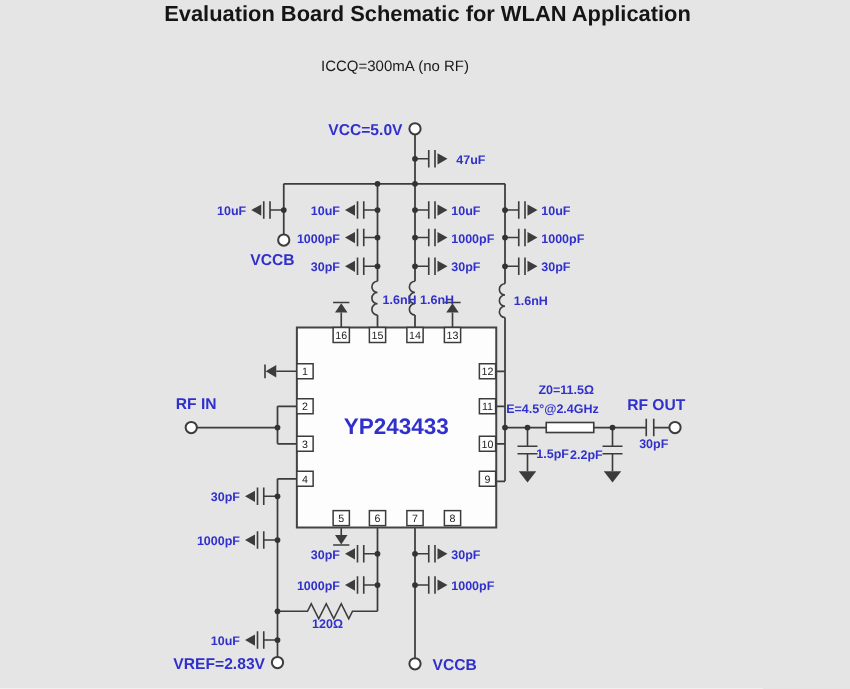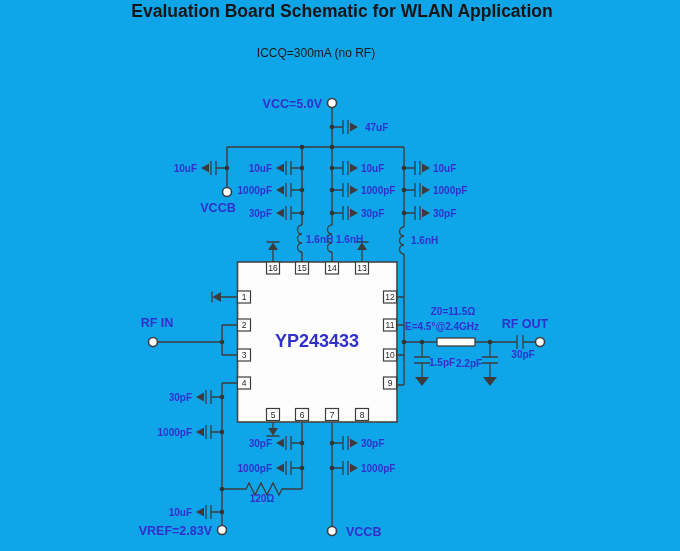--- a/index.html
+++ b/index.html
@@ -1,16 +1,16 @@
 <!DOCTYPE html>
 <html><head>
 <meta charset="utf-8">
 <style>
   html,body { margin:0; padding:0; background:#ffffff; }
-  #page { position:relative; width:680px; height:551px; background:#0ea5e9; overflow:hidden;
+  #page { position:relative; width:680px; height:551px; background:#e5e5e5; overflow:hidden;
           font-family:"Liberation Sans", sans-serif; }
   svg { position:absolute; left:0; top:0; }
   .title    { font:bold 17.5px "Liberation Sans", sans-serif; fill:#151515; }
   .subtitle { font:12px "Liberation Sans", sans-serif; fill:#1a1a1a; }
   .wire   { stroke:#3c3c3c; stroke-width:1.4; fill:none; }
   .thin   { stroke:#3c3c3c; stroke-width:1.3; fill:none; }
   .sym    { fill:#3c3c3c; stroke:none; }
   .dot    { fill:#333333; stroke:none; }
   .term   { fill:#ffffff; stroke:#3c3c3c; stroke-width:1.6; }
   .box    { fill:#ffffff; stroke:#3c3c3c; stroke-width:1.2; }

